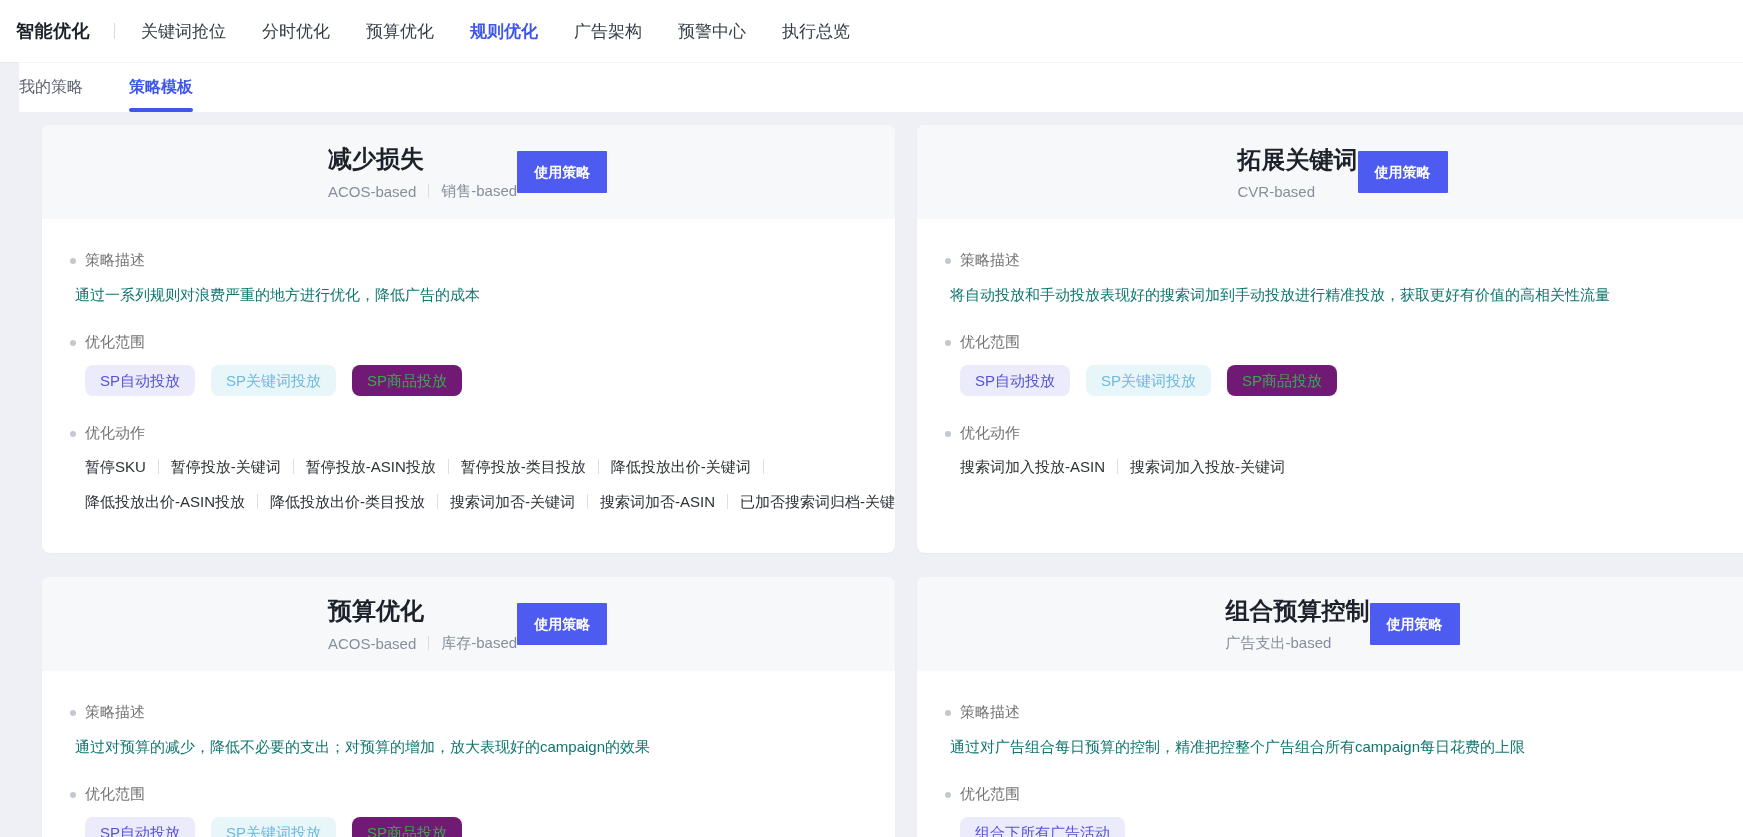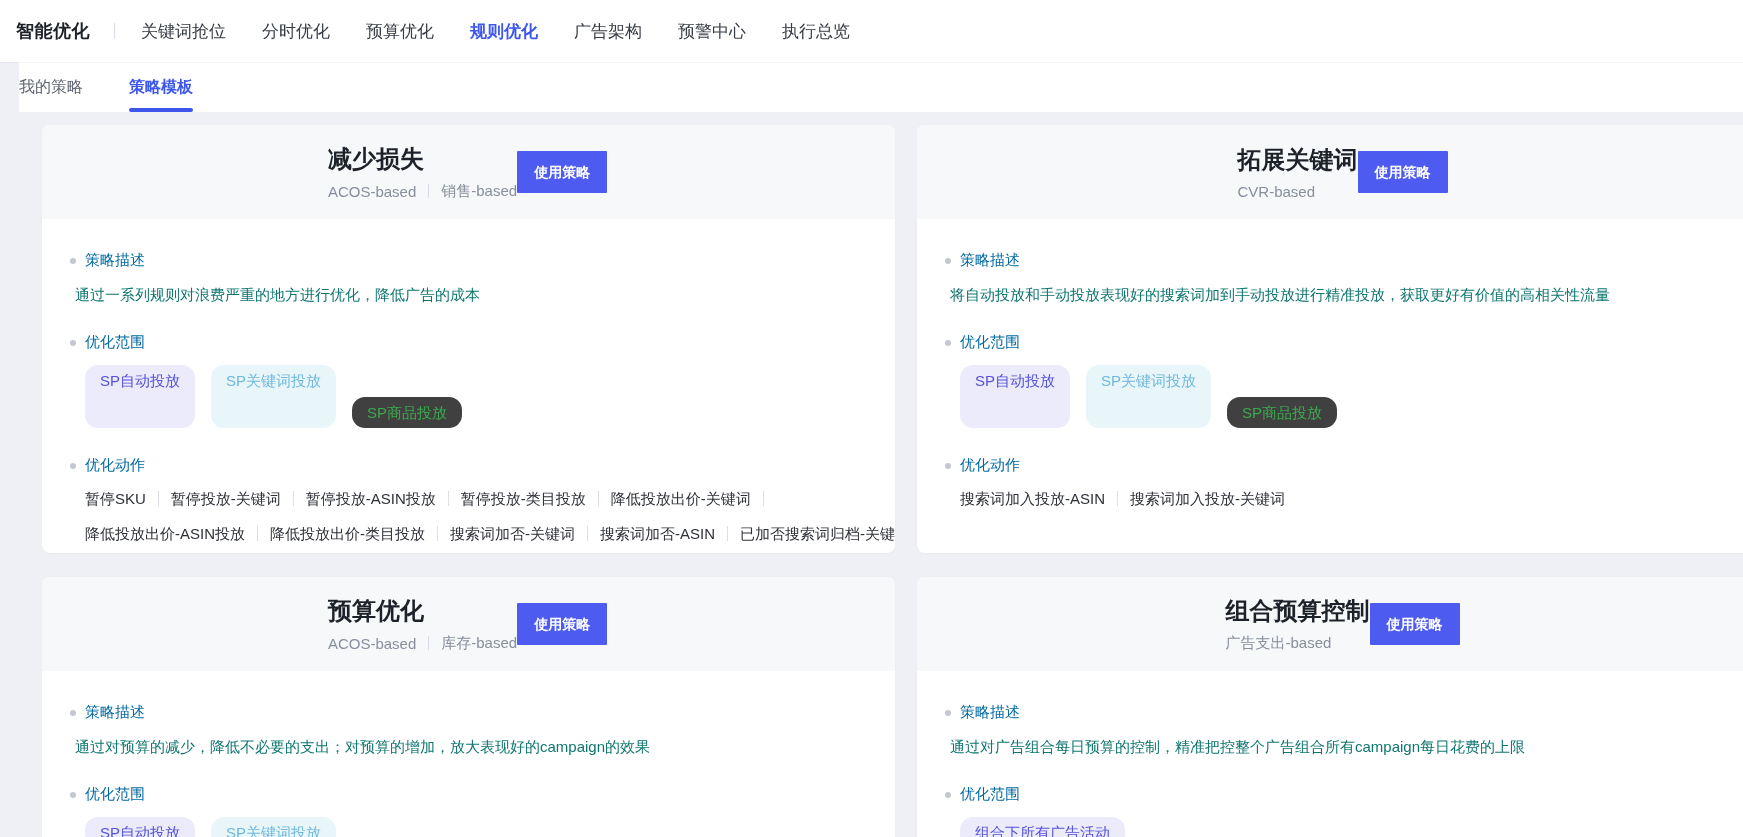--- a/index.html
+++ b/index.html
@@ -57,32 +57,32 @@
   .card-title { margin: 0; font-size: 24px; font-weight: bold; color: #1D2129; line-height: 30px; }
   .card-badges { margin-top: 8px; display: flex; align-items: center; font-size: 15px; color: #878E9C; }
   .badge-sep { width: 1px; height: 14px; background: #D9DDE5; margin: 0 12px; }
   .use-btn {
     background: #4D5BF0; color: #fff; border: none; border-radius: 1px;
     font-size: 14px; font-family: inherit; font-weight: bold;
     padding: 0 17px; height: 42px; line-height: 42px; cursor: pointer;
     white-space: nowrap;
   }
   .card-body { padding: 32px 28px 0 28px; }
-  .sec-label { display: flex; align-items: center; font-size: 15px; color: #0369a1; }
+  .sec-label { display: flex; align-items: center; font-size: 15px; color: #737373; }
   .dot { width: 6px; height: 6px; border-radius: 50%; background: #C3C8D1; margin-right: 9px; flex: none; }
   .desc { margin: 14px 0 0 5px; font-size: 15px; color: #0f766e; line-height: 21px; }
   .mt-sec { margin-top: 28px; }
   .tags { margin: 13px 0 0 15px; display: flex; gap: 16px; }
   .tag {
-    font-size: 15px; border-radius: 13px; padding: 7px 15px; line-height: 17px;
+    font-size: 15px; border-radius: 8px; padding: 7px 15px; line-height: 17px;
     white-space: nowrap; cursor: default;
   }
   .tag.purple { background: #ECEBFB; color: #5552D6; }
   .tag.cyan   { background: #E8F6FA; color: #6FB9DC; }
-  .tag.green  { background: #404040; color: #3AA94C; margin-top: 32px; }
+  .tag.green  { background: #701a75; color: #3AA94C; }
   .actions { margin: 13px 0 0 15px; }
   .action-row { display: flex; align-items: center; margin-bottom: 14px; line-height: 21px; }
   .action-item { font-size: 15px; color: #2E3138; white-space: nowrap; }
   .action-sep { width: 1px; height: 15px; background: #DCDFE6; margin: 0 12px; flex: none; }
 </style>
 </head>
 <body>
 
 <nav class="topnav">
   <span class="brand">智能优化</span>

